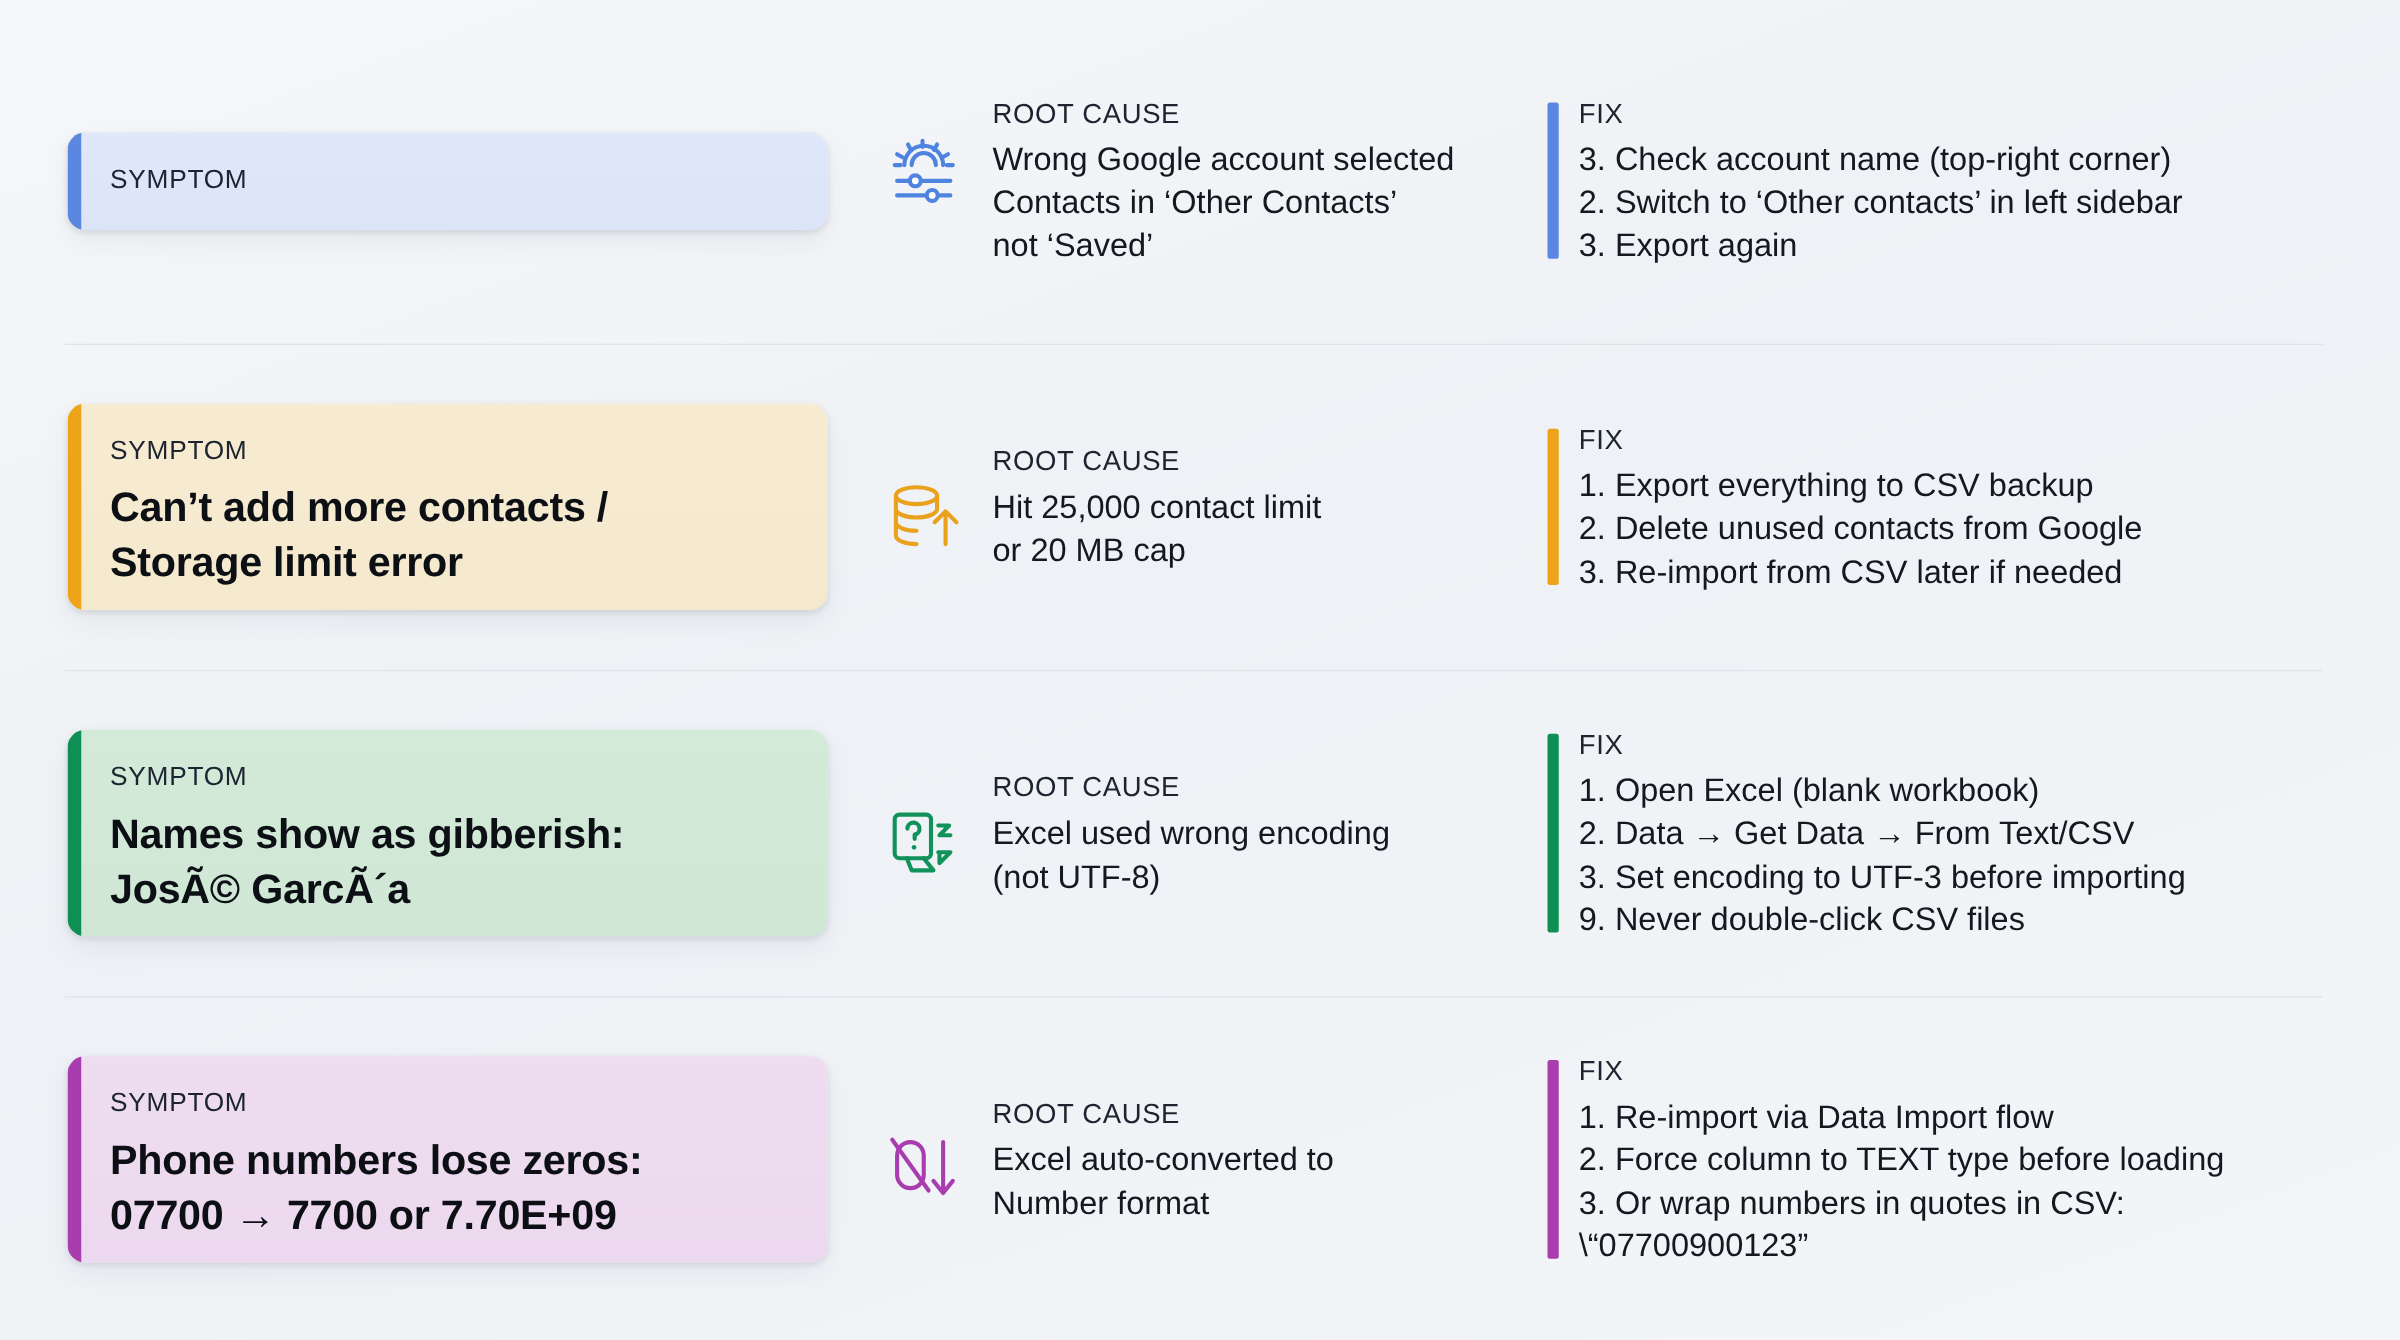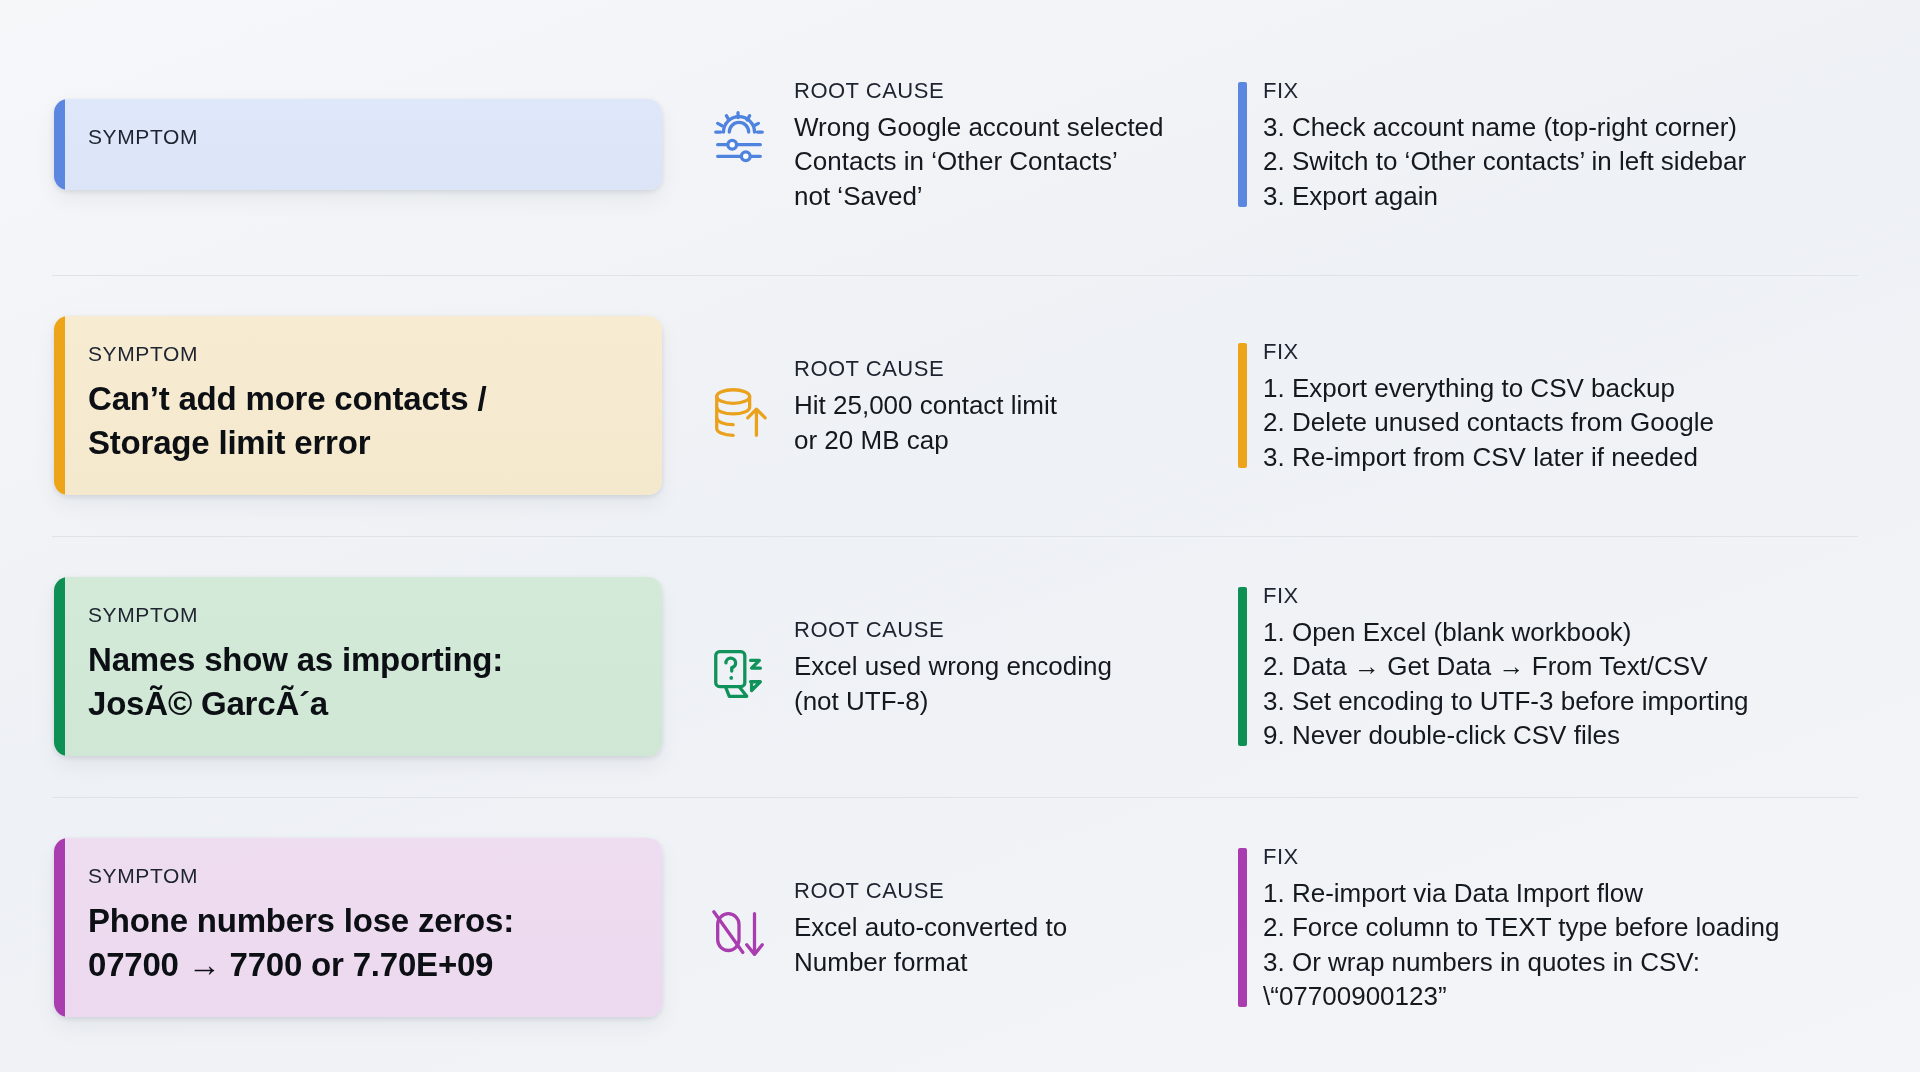--- a/index.html
+++ b/index.html
@@ -45,21 +45,21 @@
     background: #dfe3e8;
   }
 
   
   .card {
     position: relative;
     margin-left: 54px;
     width: 608px;
     flex: 0 0 608px;
     border-radius: 14px;
-    padding: 26px 30px 30px 34px;
+    padding: 26px 30px 17px 34px;
     box-shadow: 0 2px 5px rgba(22,30,48,.10), 0 10px 22px rgba(22,30,48,.055);
     overflow: hidden;
   }
 
   .card .accent {
     position: absolute;
     left: 0; top: 0; bottom: 0;
     width: 11px;
     border-top-left-radius: 14px;
     border-bottom-left-radius: 14px;
@@ -240,21 +240,21 @@
           <li class="fix-item">3. Re-import from CSV later if needed</li>
         </ul>
       </div>
     </div>
   </div>
 
   <div class="row">
     <div class="card c-green">
       <span class="accent" style="background:#0e8f53"></span>
       <div class="kicker">SYMPTOM</div>
-      <div class="card-title">Names show as importing:
+      <div class="card-title">Names show as gibberish:
 JosÃ© GarcÃ´a</div>
     </div>
 
     <div class="cause">
       <span class="cause-icon">
         <svg viewBox="0 0 64 64" fill="none" stroke="#10925a" stroke-width="3.4" stroke-linecap="round" stroke-linejoin="round">
           <rect x="8" y="9" width="30" height="36" rx="4"></rect>
           <path d="M18 45 l4 10 h18 l-8 -10"></path>
           <path d="M18.5 20.5 a5 5 0 1 1 6 5 v3.5"></path>
           <circle cx="24" cy="36" r="1.9" fill="#10925a" stroke="none"></circle>

